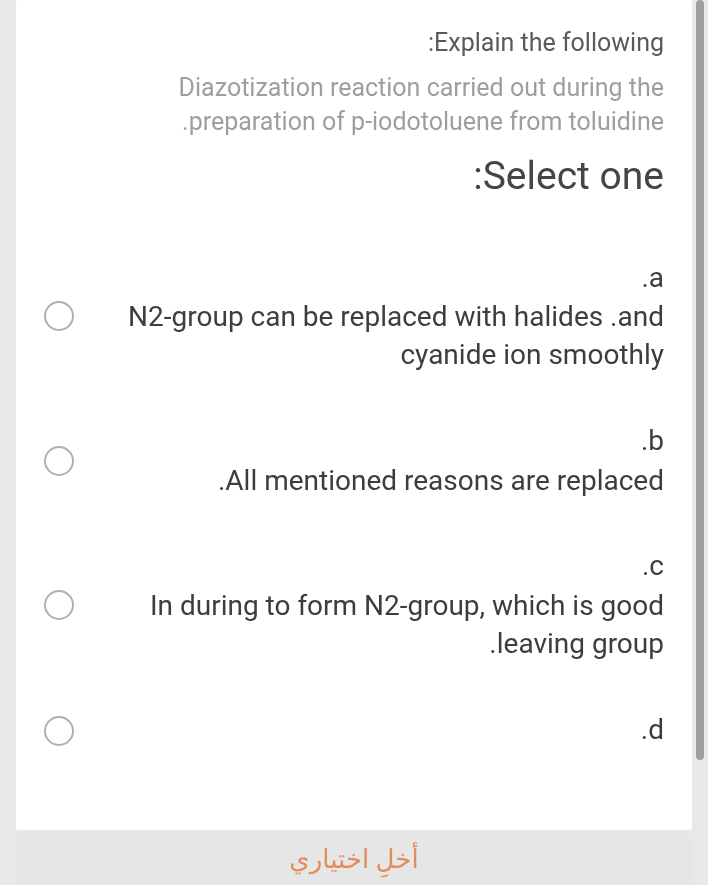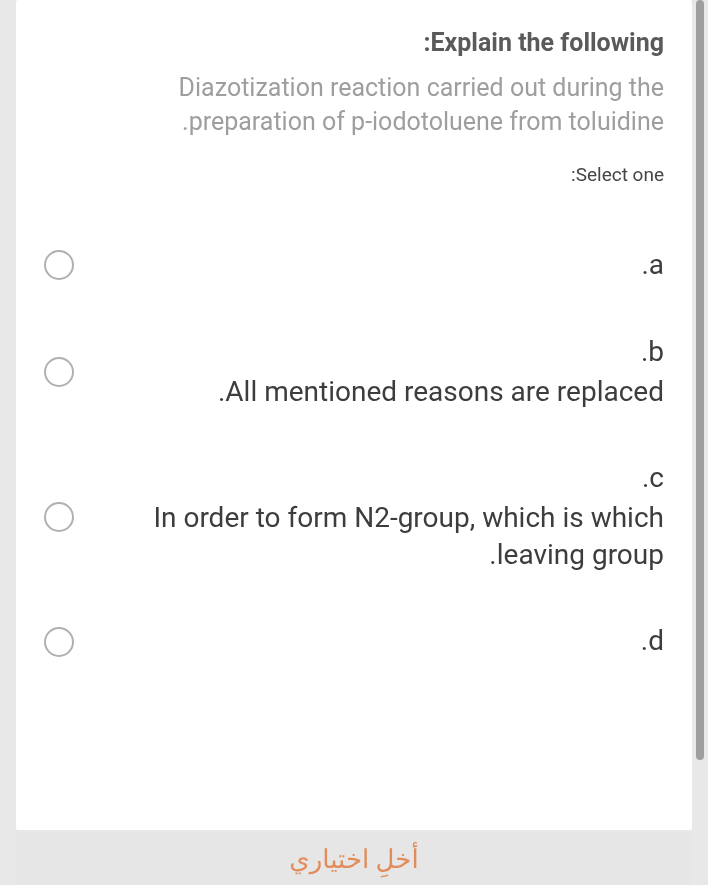--- a/index.html
+++ b/index.html
@@ -40,34 +40,34 @@
       border-radius: 2px;
     }
     .question-header {
       text-align: right;
       padding-top: 28px;
       padding-bottom: 10px;
     }
     .question-title {
       color: #5a5a5a;
       font-size: 25px;
-      font-weight: 700;
+      font-weight: 400;
       margin-bottom: 14px;
     }
     .question-subtitle {
       color: #9e9e9e;
       font-size: 25px;
       font-weight: 400;
       line-height: 1.35;
-      margin-bottom: 24px;
+      margin-bottom: 14px;
       padding-left: 120px;
     }
     .select-one {
       color: #454545;
-      font-size: 19px;
+      font-size: 39px;
       font-weight: 400;
     }
     .options {
       padding-top: 50px;
     }
     .option {
       display: flex;
       align-items: center;
       margin-bottom: 48px;
     }
@@ -128,40 +128,41 @@
   </div>
 
   <div class="options">
 
     <div class="option">
       <div class="radio-wrap">
         <div class="radio"></div>
       </div>
       <div class="option-text">
         <span class="option-letter">.a</span>
+        <span>N2-group can be replaced with halides .and cyanide ion smoothly</span>
       </div>
     </div>
 
     <div class="option">
       <div class="radio-wrap">
         <div class="radio"></div>
       </div>
       <div class="option-text">
         <span class="option-letter">.b</span>
         <span>.All mentioned reasons are replaced</span>
       </div>
     </div>
 
     <div class="option">
       <div class="radio-wrap">
         <div class="radio"></div>
       </div>
       <div class="option-text">
         <span class="option-letter">.c</span>
-        <span>In order to form N2-group, which is which .leaving group</span>
+        <span>In during to form N2-group, which is good .leaving group</span>
       </div>
     </div>
 
     <div class="option">
       <div class="radio-wrap">
         <div class="radio"></div>
       </div>
       <div class="option-text">
         <span class="option-letter">.d</span>
       </div>

